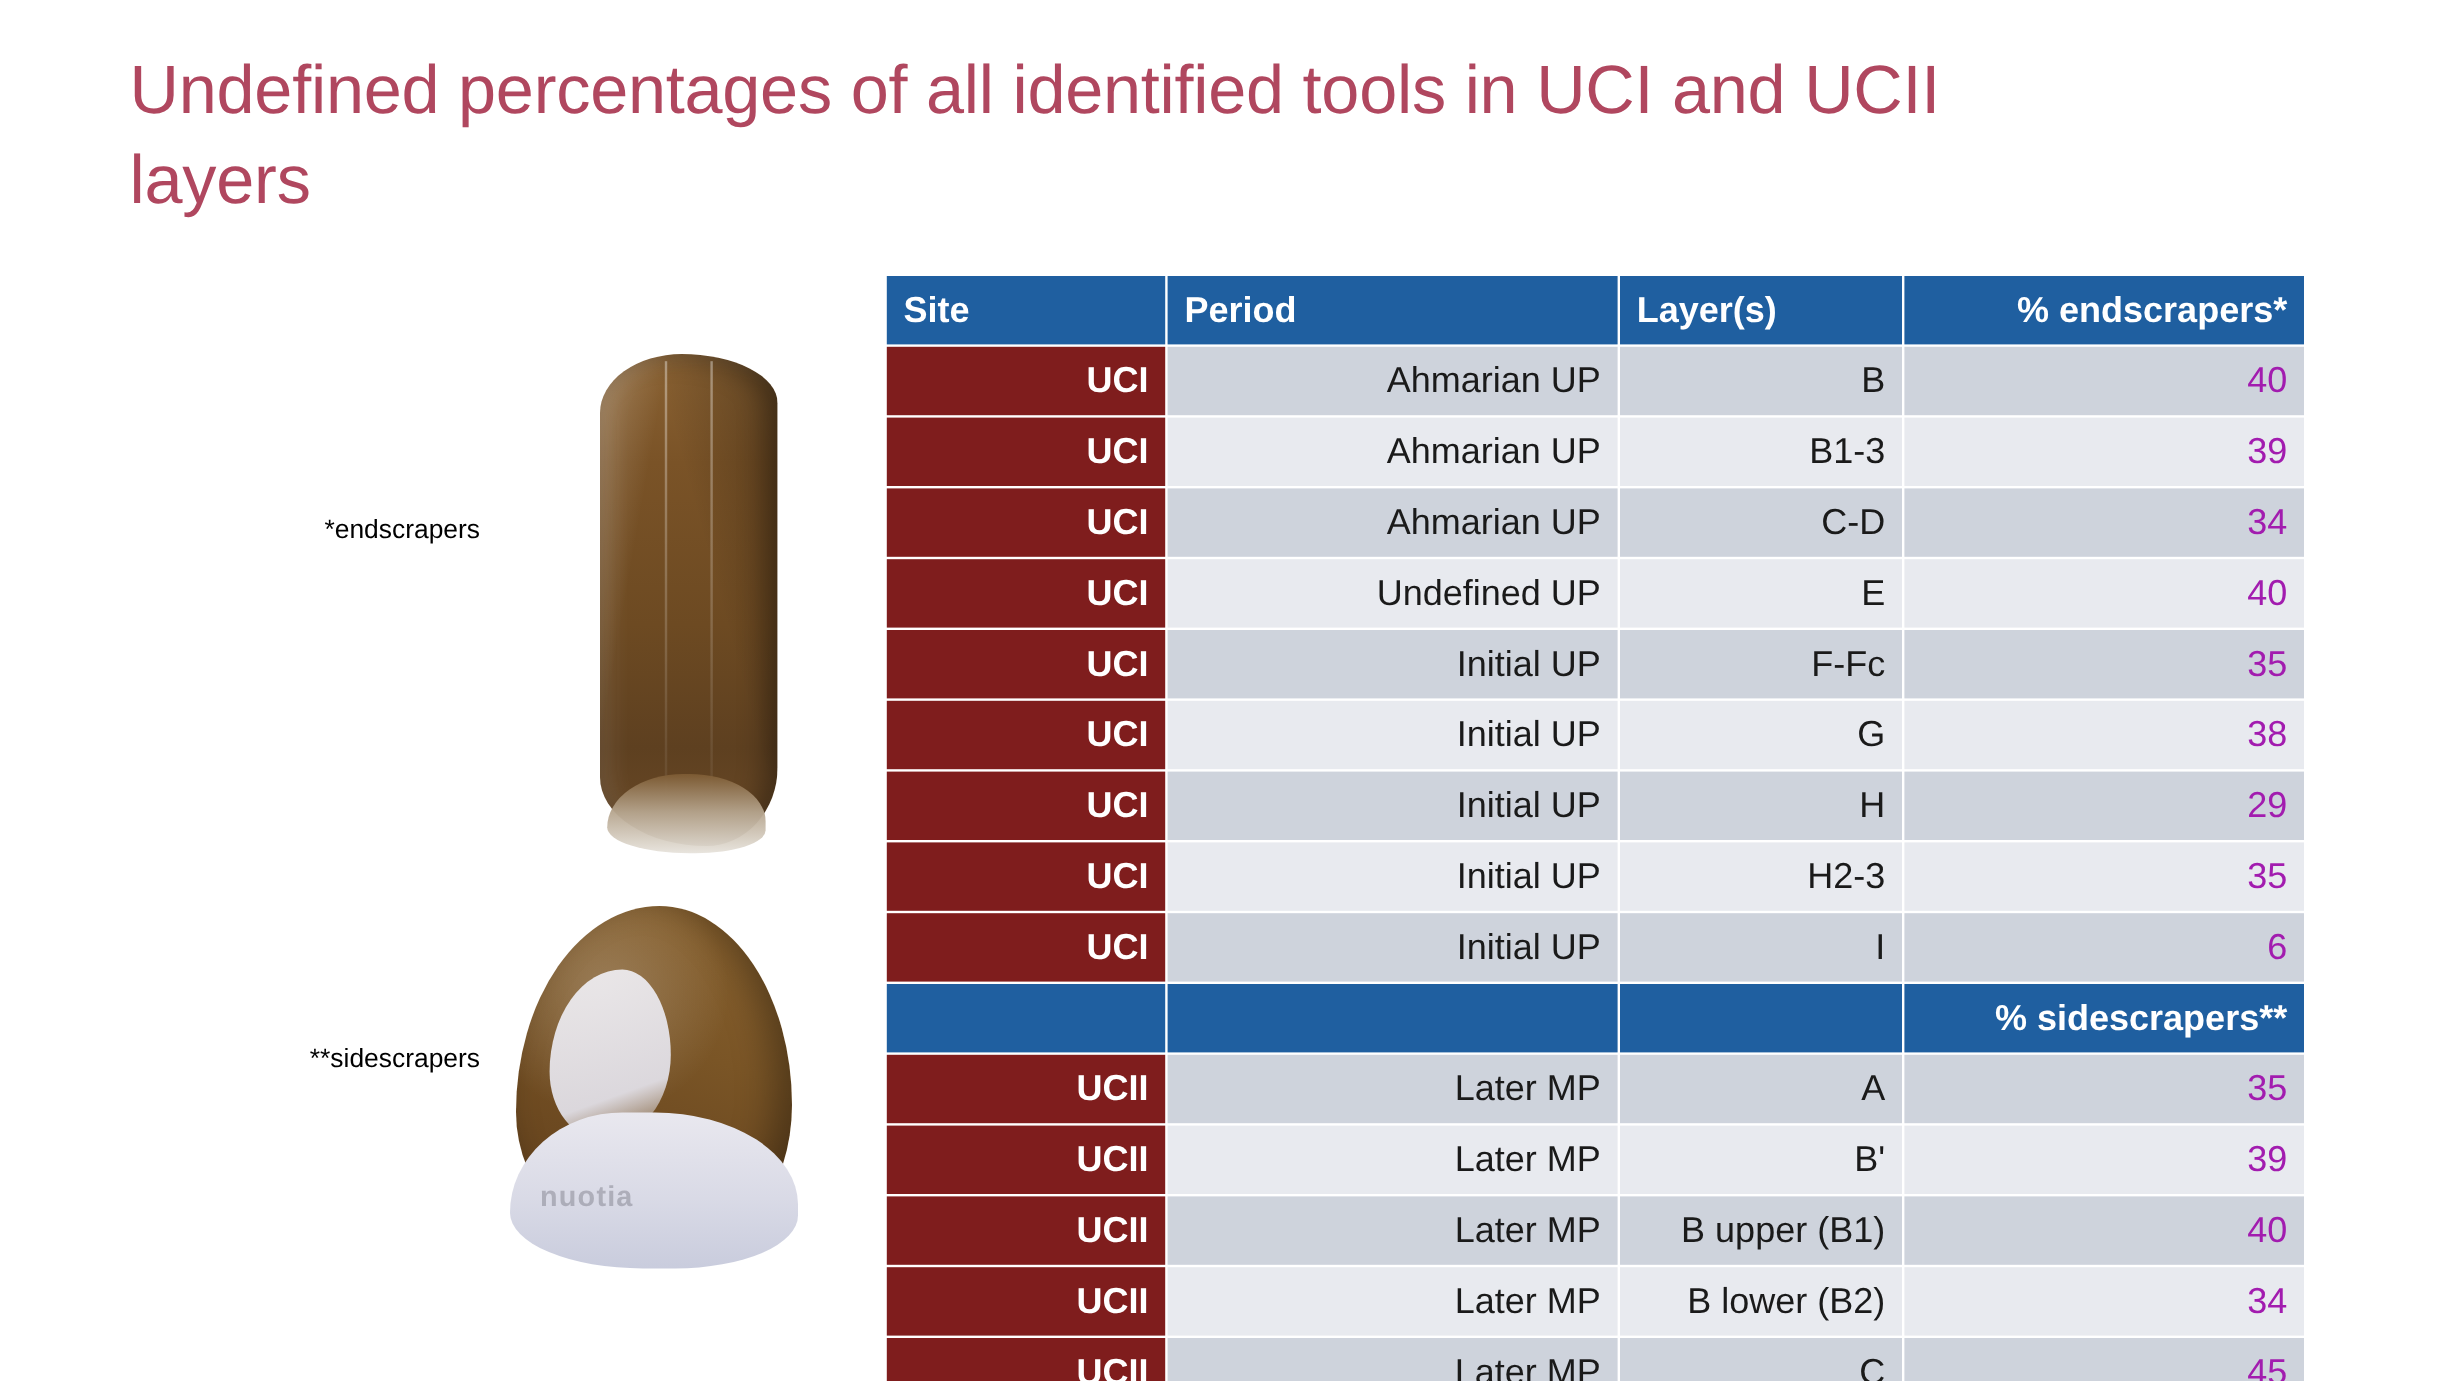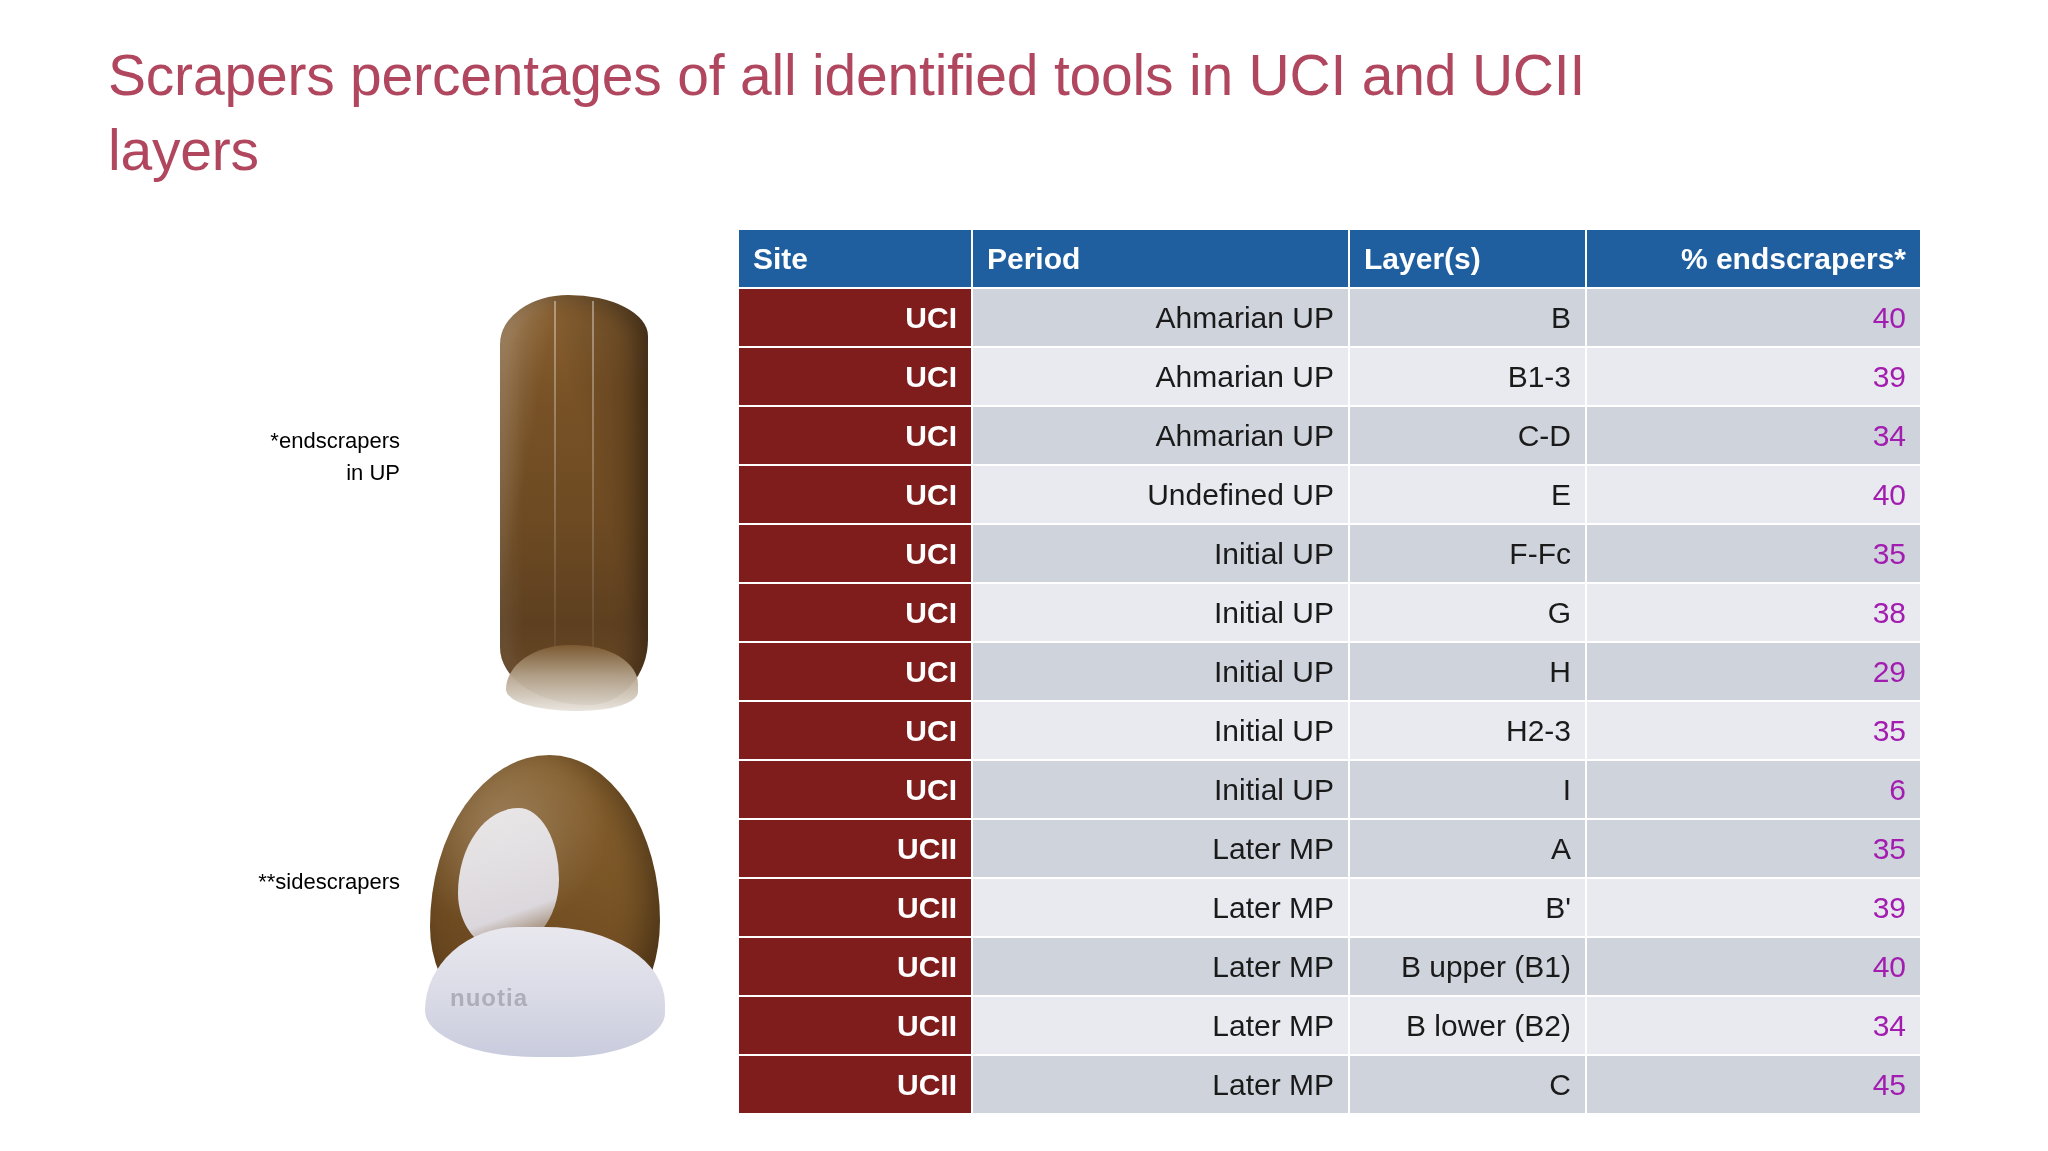--- a/index.html
+++ b/index.html
@@ -174,25 +174,24 @@
     background: #1f5fa0;
     color: #ffffff;
     font-weight: bold;
     height: 42px;
   }
   tr.subhead td.num { text-align: right; }
 </style>
 </head>
 <body>
 
-<div class="slide-title">Scrapers percentages of all identified tools in UCI and UCII layers</div>
+<div class="slide-title">Undefined percentages of all identified tools in UCI and UCII layers</div>
 
 <div class="note note-1">
   <span>*endscrapers</span>
-  <span class="line-2">in UP</span>
 </div>
 
 <div class="note note-2">
   <span>**sidescrapers</span>
 </div>
 
 <div class="artifact blade">
   <div class="body"></div>
   <div class="ridge-a"></div>
   <div class="ridge-b"></div>
@@ -272,20 +271,26 @@
         <td class="layer">H2-3</td>
         <td class="num">35</td>
       </tr>
       <tr class="odd">
         <td class="site">UCI</td>
         <td class="period">Initial UP</td>
         <td class="layer">I</td>
         <td class="num">6</td>
       </tr>
 
+      <tr class="subhead">
+        <td></td>
+        <td></td>
+        <td></td>
+        <td class="num">% sidescrapers**</td>
+      </tr>
 
       <tr class="odd">
         <td class="site">UCII</td>
         <td class="period">Later MP</td>
         <td class="layer">A</td>
         <td class="num">35</td>
       </tr>
       <tr class="even">
         <td class="site">UCII</td>
         <td class="period">Later MP</td>

